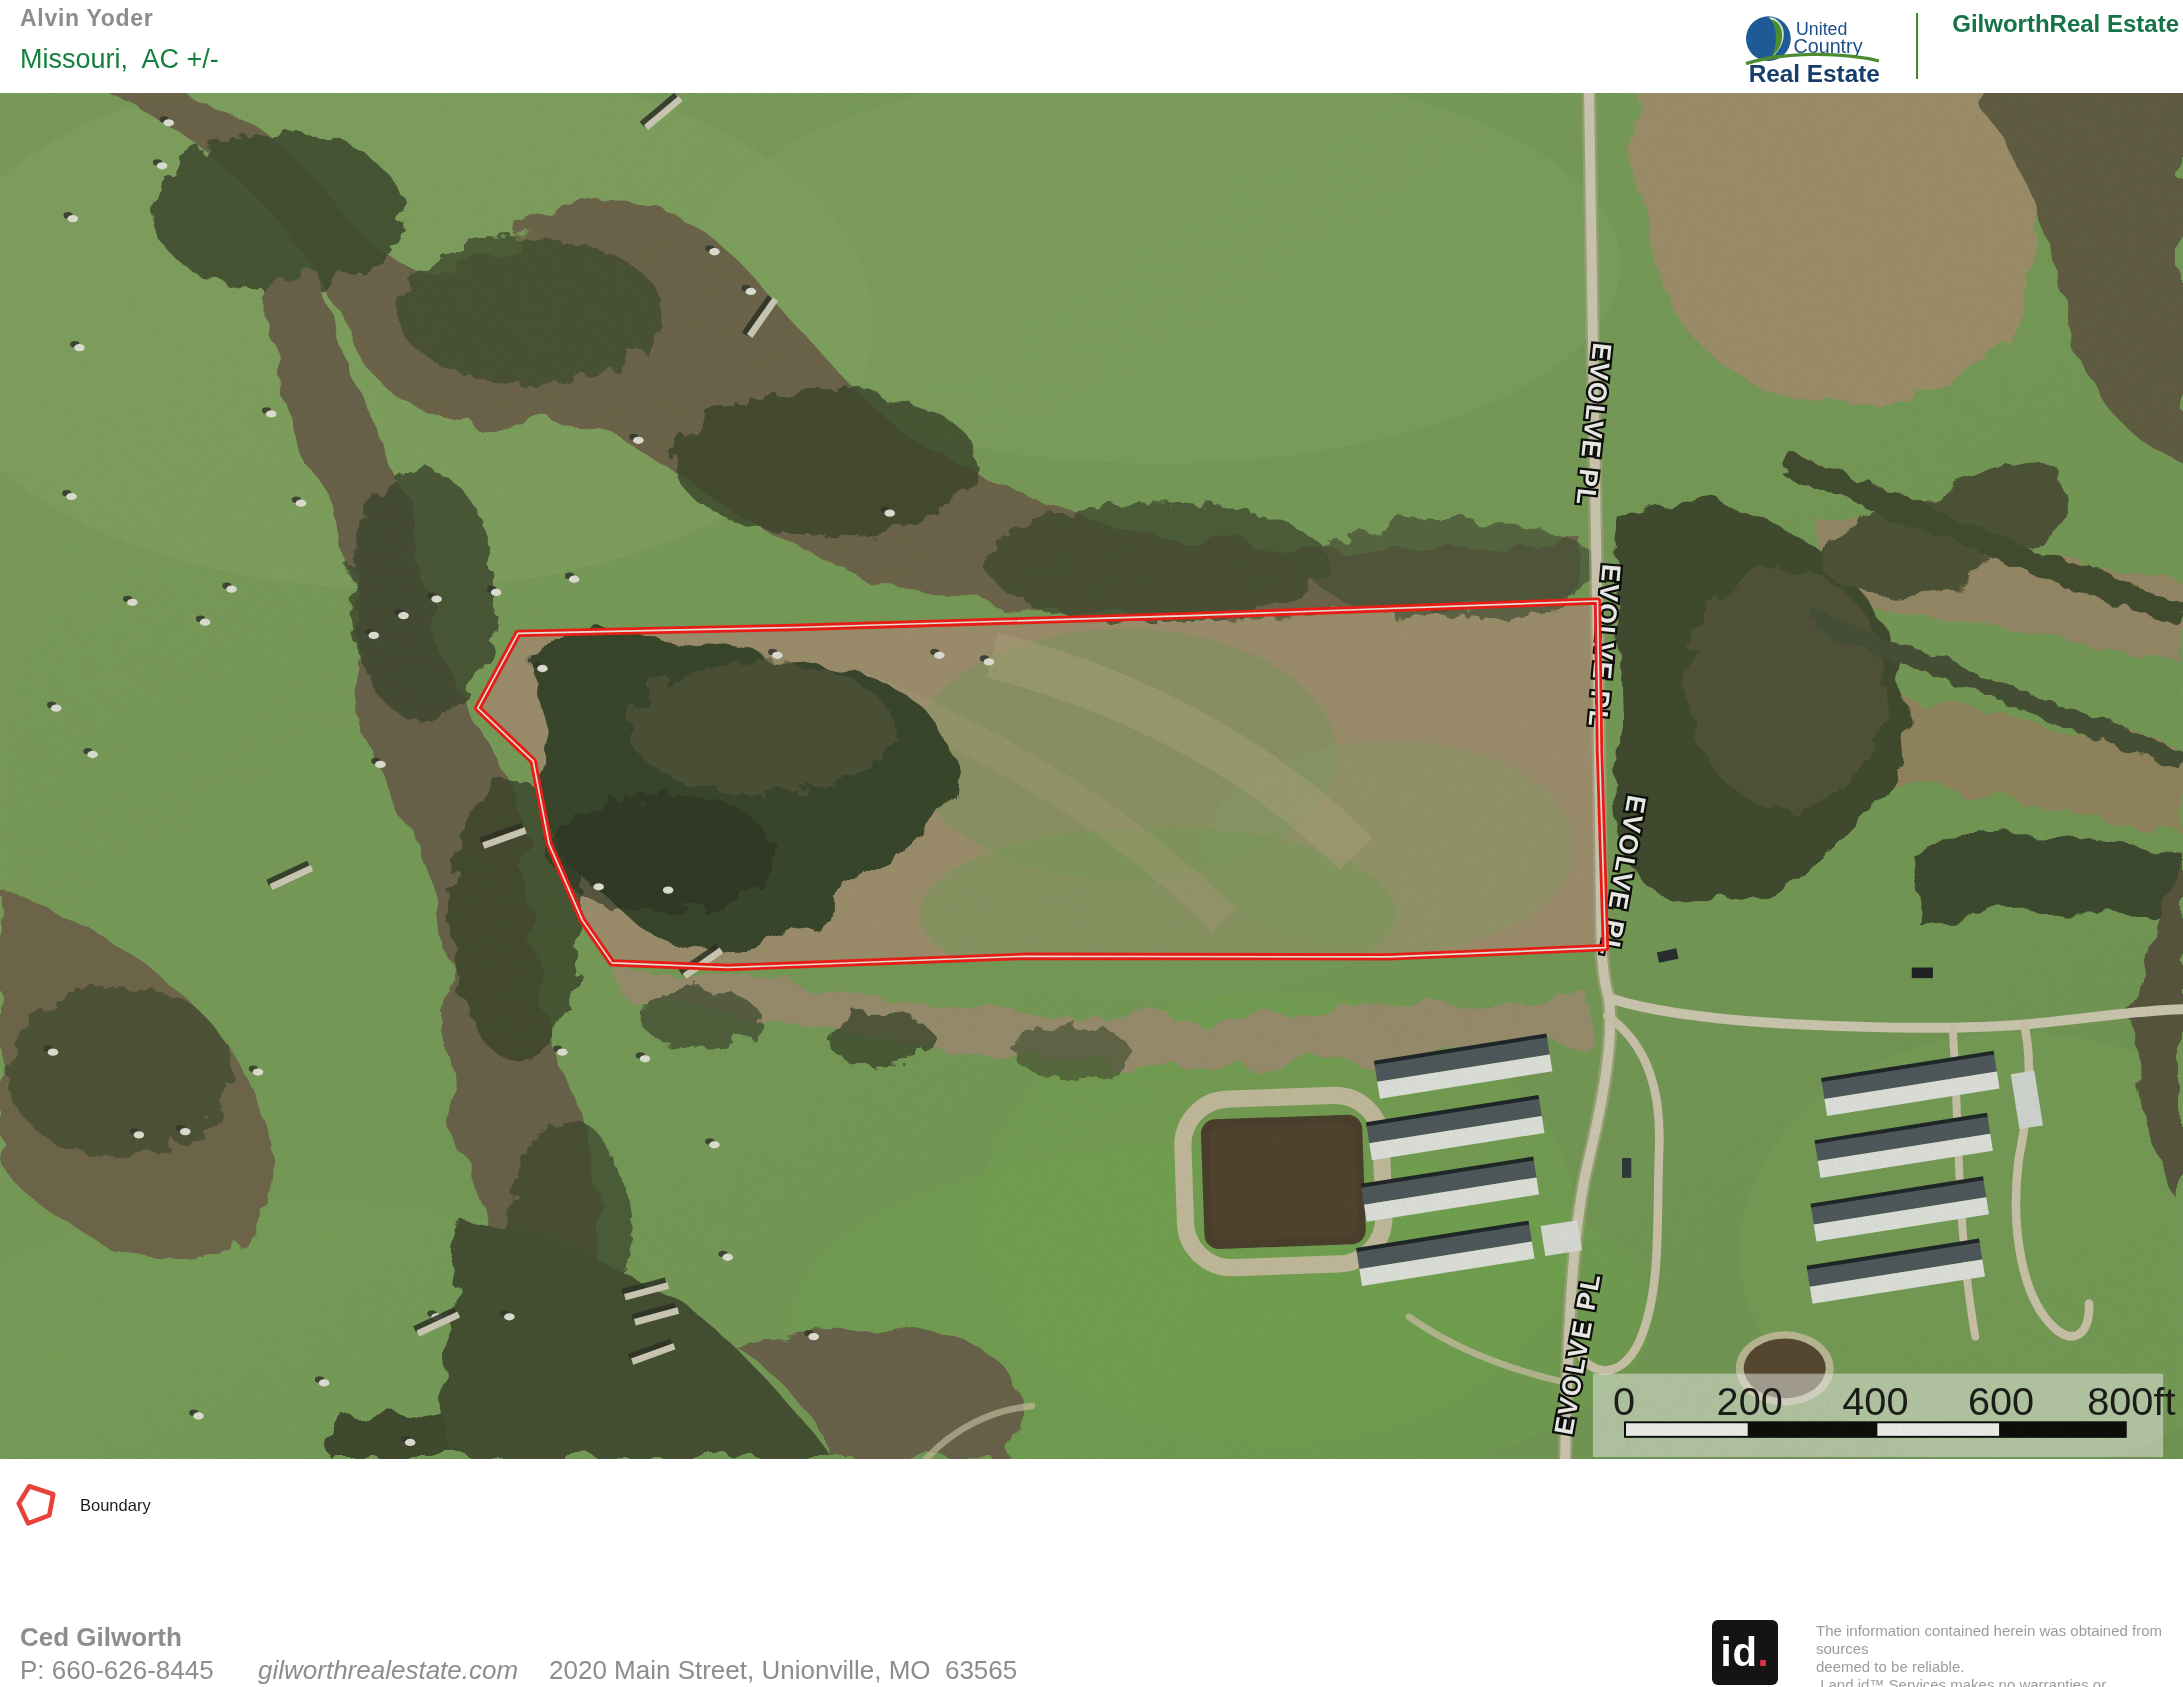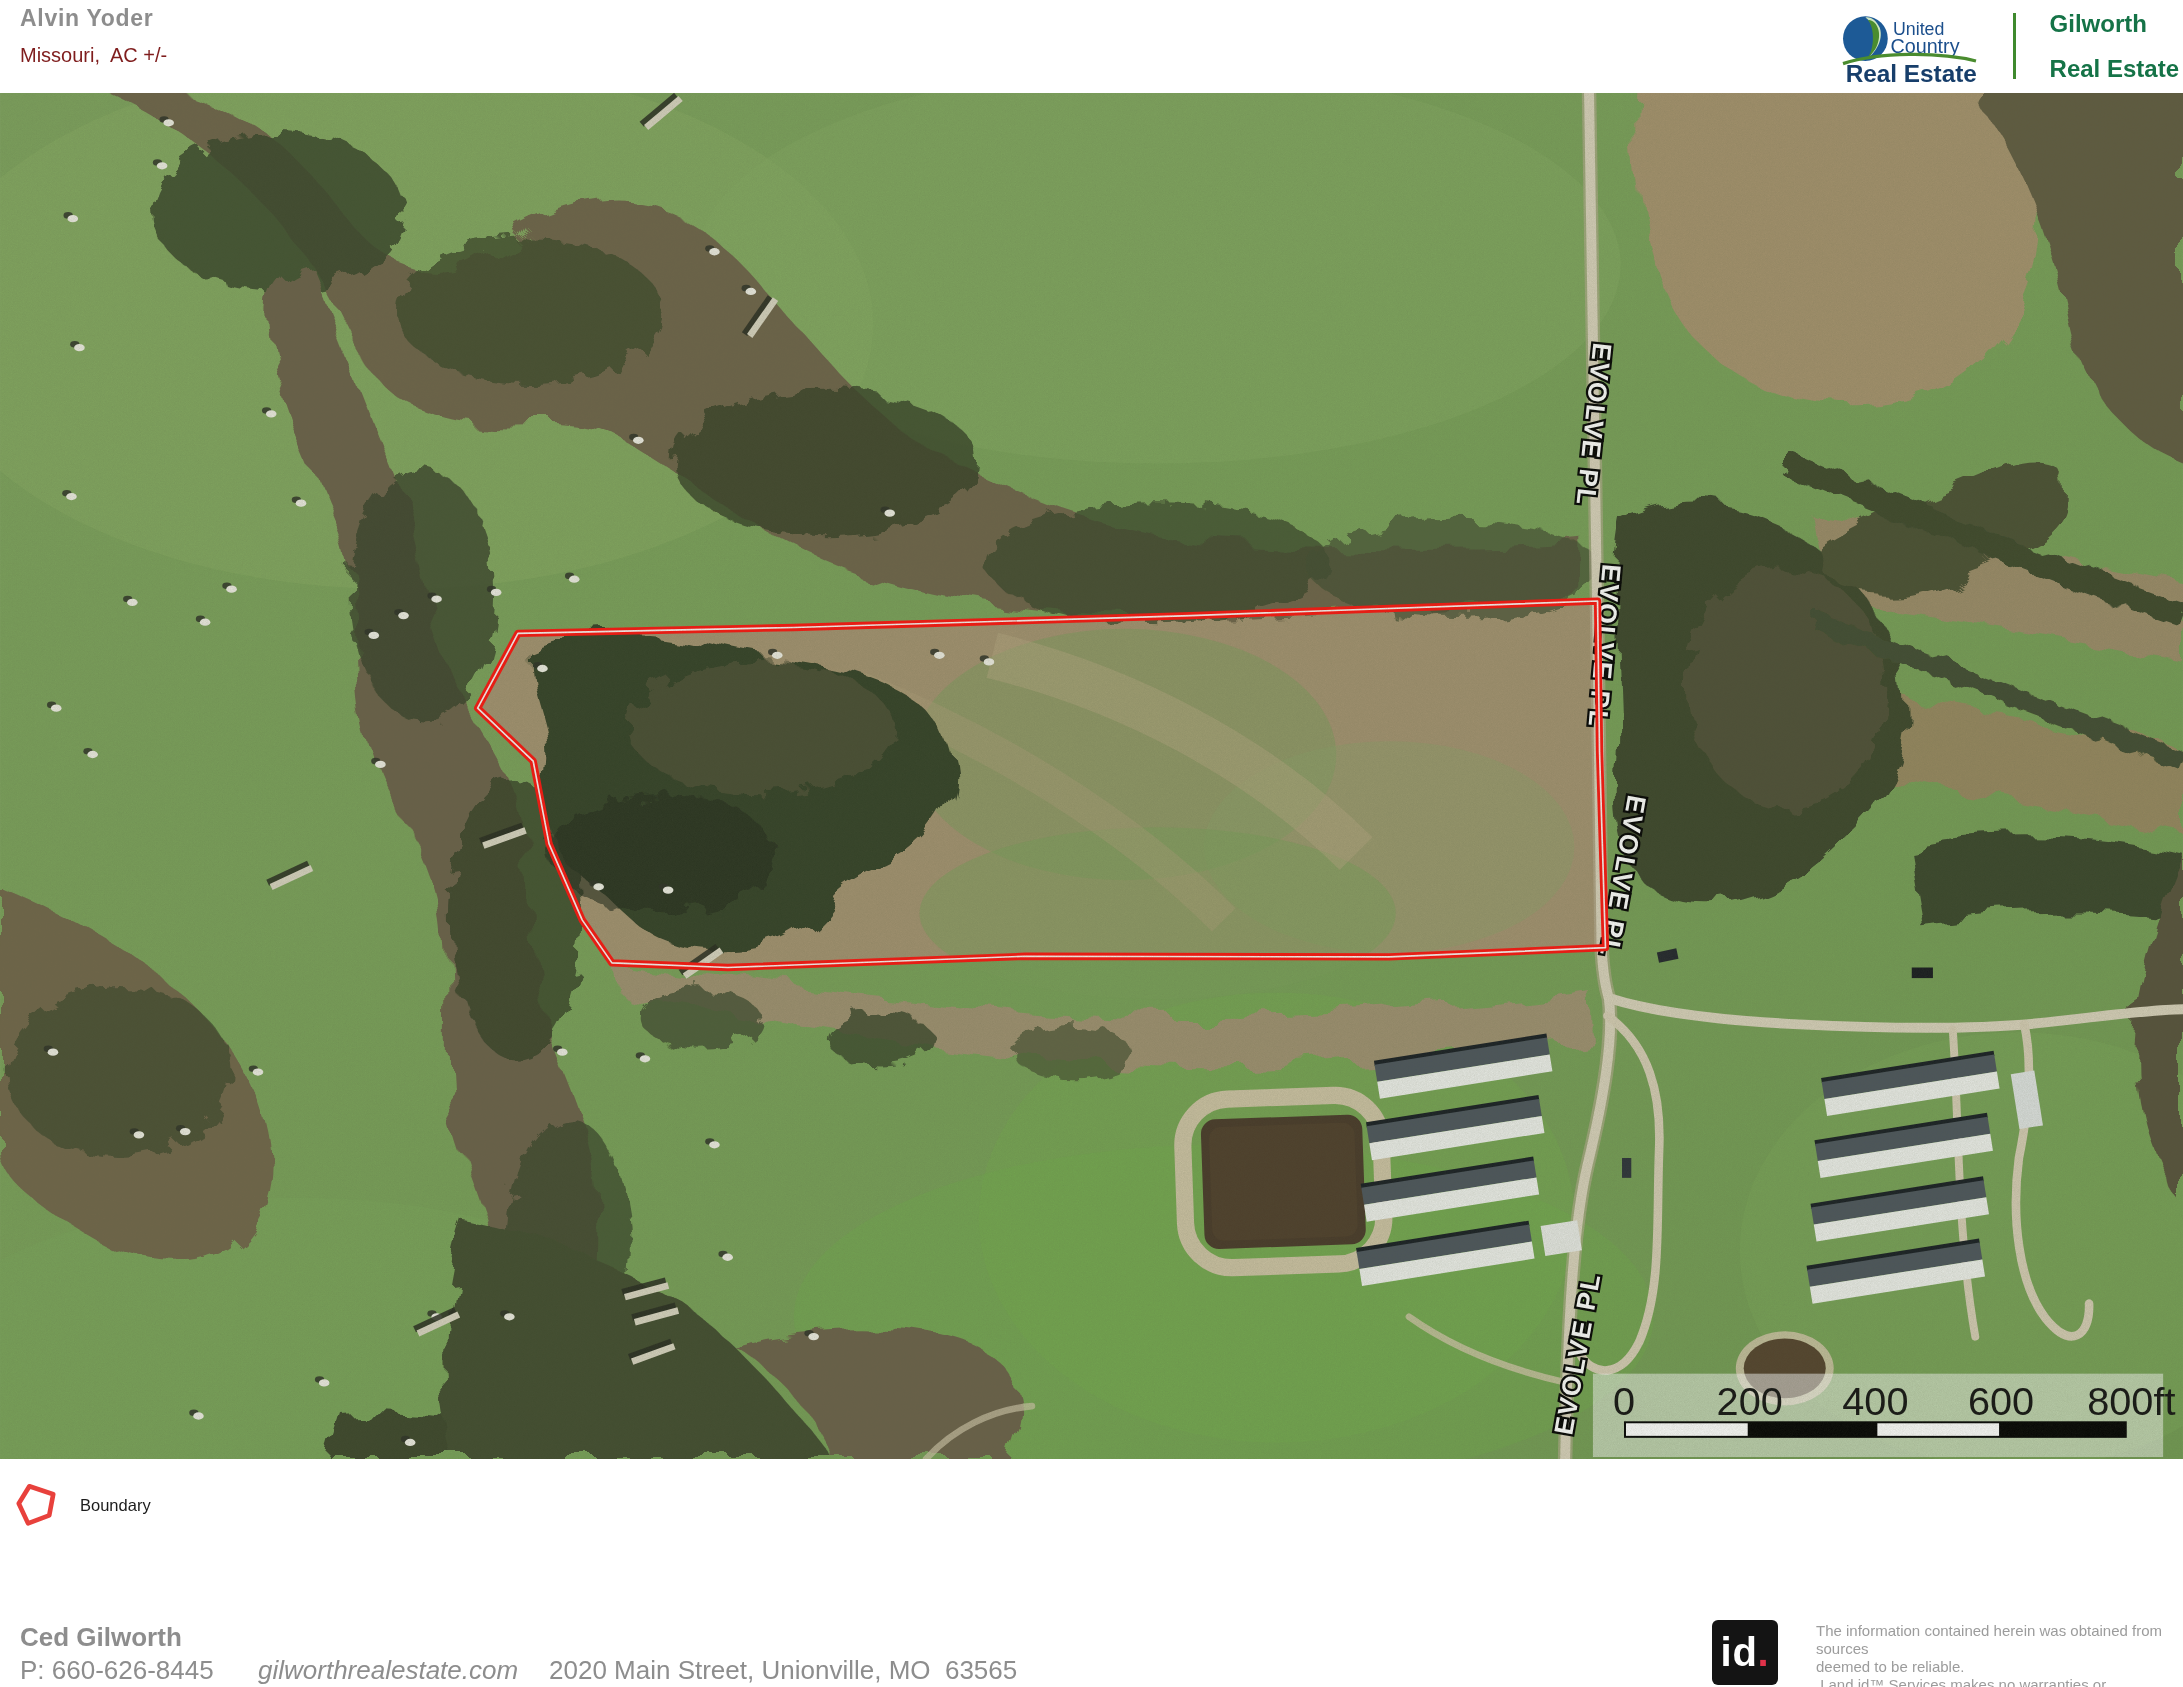--- a/index.html
+++ b/index.html
@@ -1,24 +1,24 @@
 <!DOCTYPE html>
 <html style="font-size:10.6px"><head>
 <meta charset="utf-8">
 <style>
   html,body{margin:0;padding:0;background:#ffffff;}
   .page{position:relative;width:2183px;height:1687px;background:#ffffff;overflow:hidden;
         font-family:"Liberation Sans",sans-serif;}
   
   .hdr-title{position:absolute;left:20px;top:5.3px;font-size:23px;font-weight:bold;color:#8d8d8d;letter-spacing:0.7px;}
-  .hdr-sub{position:absolute;left:20px;top:44px;font-size:20px;color:#7f1d1d;white-space:pre;}
+  .hdr-sub{position:absolute;left:20px;top:44px;font-size:27px;color:#15803d;white-space:pre;}
   .brand{position:absolute;right:4px;top:6.6px;display:flex;align-items:center;gap:34px;height:79px;}
   .uc-logo{position:relative;width:139px;height:79px;}
   .uc-divider{width:2.6px;height:66px;background:#3f8a2e;}
-  .gw-block{display:flex;flex-direction:column;justify-content:space-between;height:73px;}
+  .gw-block{display:flex;flex-direction:row;justify-content:center;height:73px;}
   .gw-line{font-size:24px;font-weight:bold;color:#157347;line-height:1.15;}
   
   .map-wrap{position:absolute;left:0;top:93px;width:2183px;height:1366px;}
   
   .legend{position:absolute;left:12px;top:1481px;display:flex;align-items:center;gap:20px;}
   .legend-label{font-size:16.5px;color:#1c1c1c;}
   
   .ft-name{position:absolute;left:20px;top:1622px;font-size:26px;font-weight:bold;color:#8d8d8d;}
   .ft-item{position:absolute;top:1655px;font-size:26px;color:#8d8d8d;white-space:pre;}
   .ft-phone{left:20px;} .ft-web{left:258px;font-style:italic;} .ft-addr:

